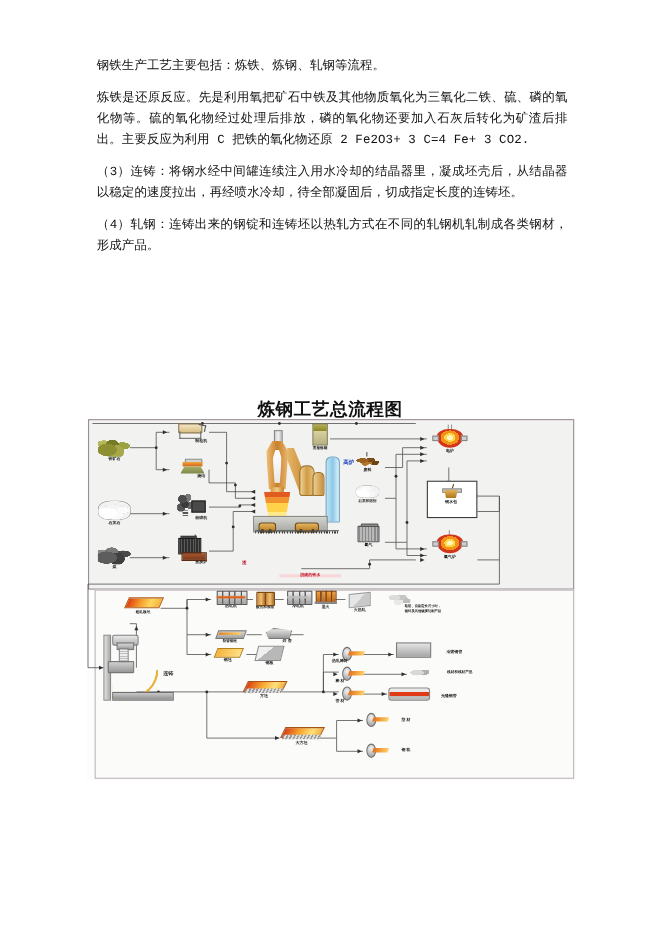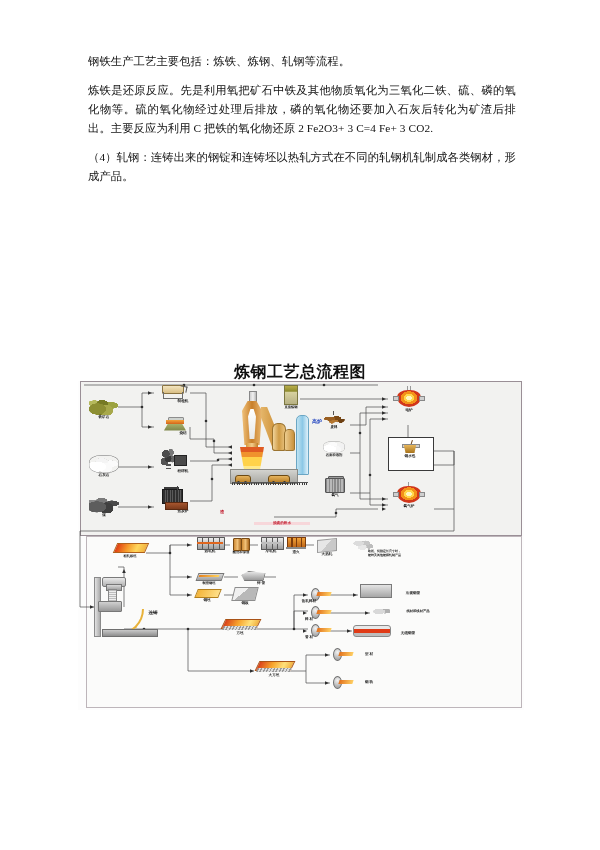--- a/index.html
+++ b/index.html
@@ -20,20 +20,21 @@
     left: 0; top: 0;
     width: 600px;
     height: 850px;
     background: #fff;
   }
   .body-text {
     position: absolute;
     left: 88px;
     top: 52px;
     width: 428px;
+    font-family: Liberation Mono, monospace;
   }
   p.para {
     margin: 0 0 10px 0;
     font-size: 11.3px;
     line-height: 19px;
     text-align: justify;
     text-justify: inter-ideograph;
     letter-spacing: 0.1px;
     color: #111;
   }
@@ -373,20 +374,21 @@
     font-family:"Liberation Sans", sans-serif; }
 </style>
 </head>
 <body>
 
 <div class="page">
 
   <div class="body-text">
     <p class="para">钢铁生产工艺主要包括：炼铁、炼钢、轧钢等流程。</p>
     <p class="para">炼铁是还原反应。先是利用氧把矿石中铁及其他物质氧化为三氧化二铁、硫、磷的氧化物等。硫的氧化物经过处理后排放，磷的氧化物还要加入石灰后转化为矿渣后排出。主要反应为利用 C 把铁的氧化物还原 2 Fe2O3+ 3 C=4 Fe+ 3 CO2.</p>
+    <p class="para">（3）连铸：将钢水经中间罐连续注入用水冷却的结晶器里，凝成坯壳后，从结晶器以稳定的速度拉出，再经喷水冷却，待全部凝固后，切成指定长度的连铸坯。</p>
     <p class="para">（4）轧钢：连铸出来的钢锭和连铸坯以热轧方式在不同的轧钢机轧制成各类钢材，形成产品。</p>
   </div>
 
   <div class="fig-title">炼钢工艺总流程图</div>
 
   <div class="figure">
     <div class="fig-inner">
 
       <div class="panel panel-top"></div>
 

